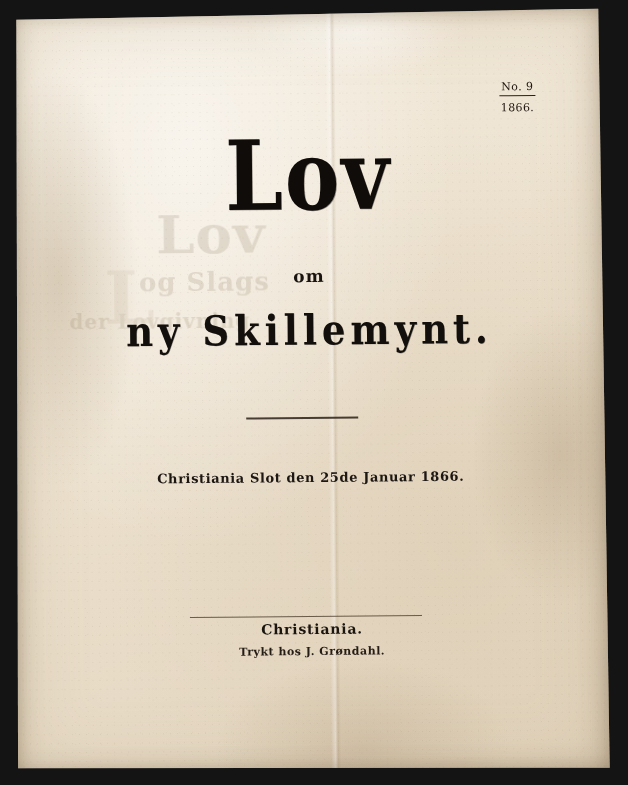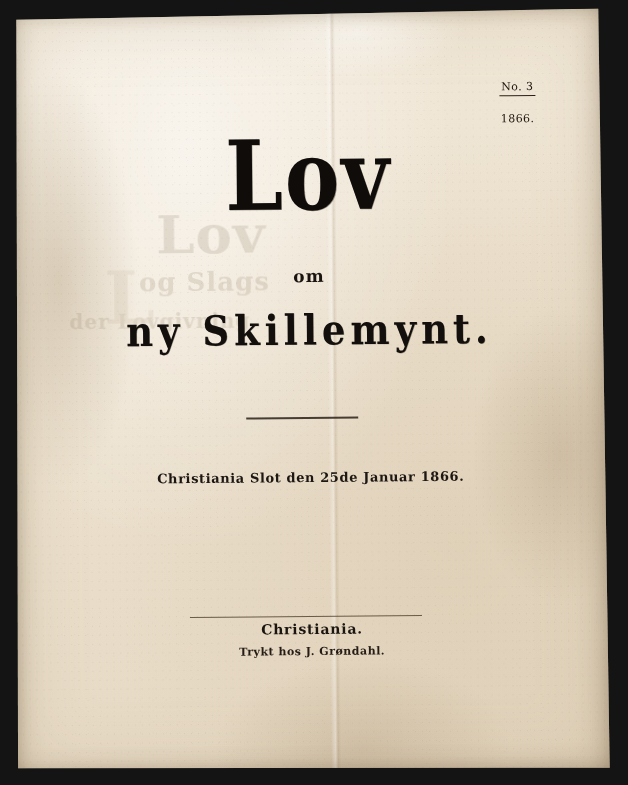--- a/index.html
+++ b/index.html
@@ -104,21 +104,21 @@
     right: 72px;
     top: 74px;
     text-align: center;
     font-family: "DejaVu Serif", serif;
     font-size: 11px;
     line-height: 1.25;
     letter-spacing: 0.4px;
     color: #20160f;
   }
   .doc-number .num-top { display: block; border-bottom: 1px solid #2a1f16; padding: 0 2px 1px 2px; }
-  .doc-number .num-bot { display: block; padding-top: 16px; }
+  .doc-number .num-bot { display: block; padding-top: 5px; }
 
   .title-main {
     position: absolute;
     left: 0; right: 0;
     top: 126px;
     text-align: center;
     font-family: "DejaVu Serif", serif;
     font-weight: 700;
     font-size: 82px;
     line-height: 1;
@@ -239,21 +239,21 @@
     <div class="stain s1"></div>
     <div class="stain s2"></div>
     <div class="stain s3"></div>
     <div class="stain s4"></div>
     <div class="crease"></div>
     <div class="speckle"></div>
 
     <div class="content">
 
       <div class="doc-number">
-        <span class="num-top">No. 3</span>
+        <span class="num-top">No. 9</span>
         <span class="num-bot">1866.</span>
       </div>
 
       <div class="title-main">Lov</div>
 
       <div class="title-om">om</div>
 
       <div class="title-sub">ny Skillemynt.</div>
 
       <div class="rule-short"></div>

